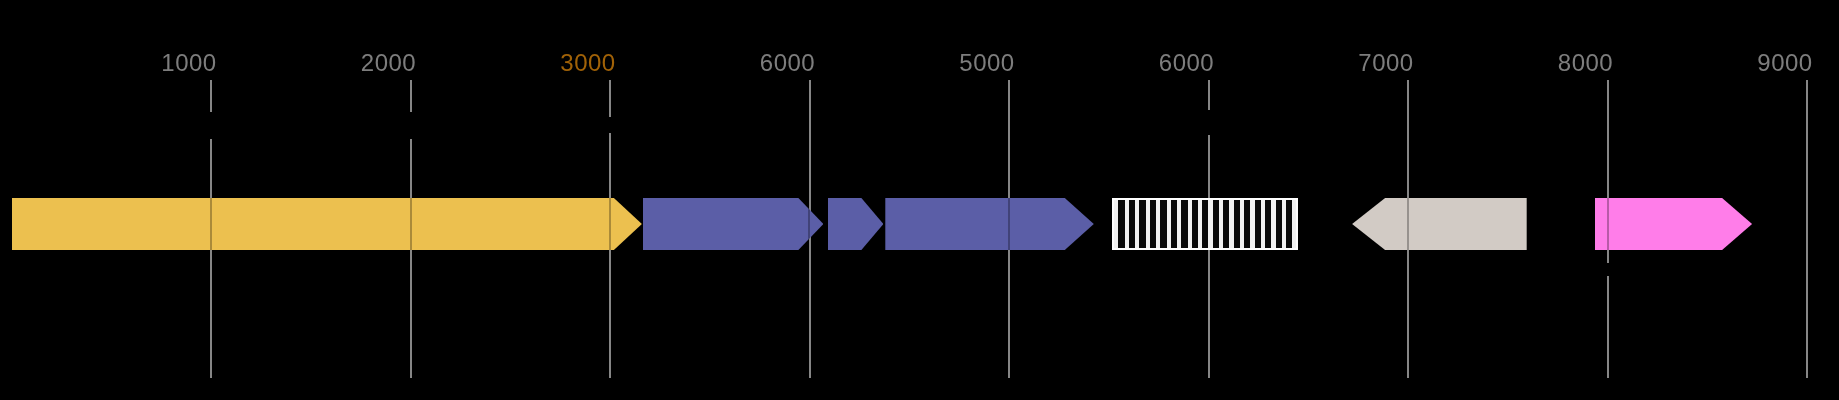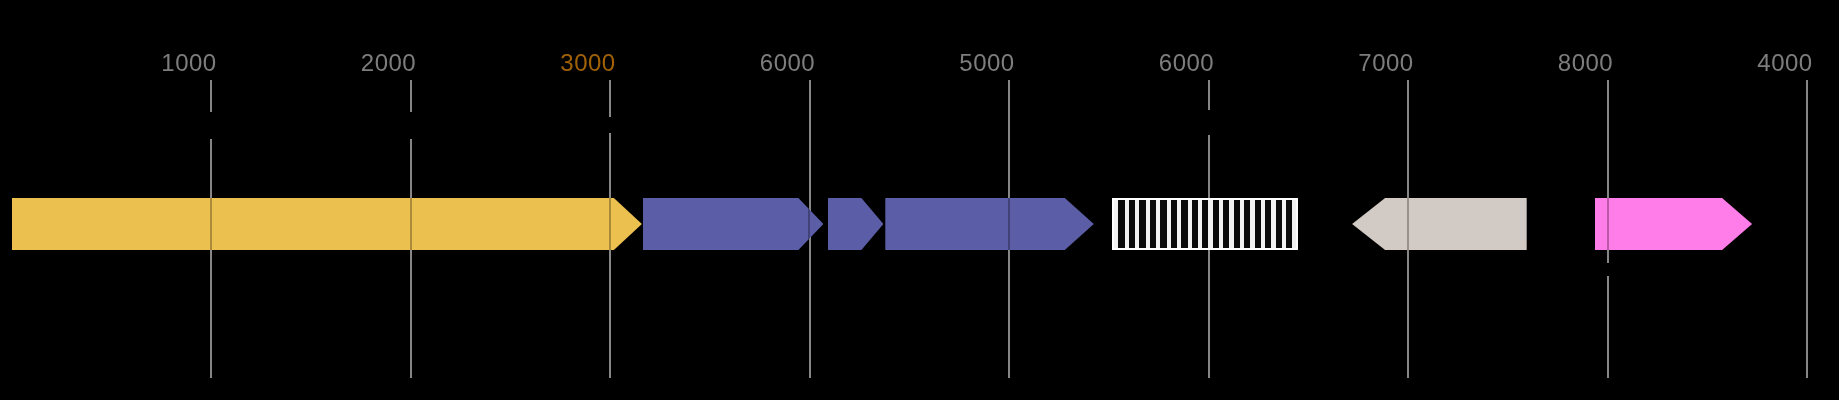--- a/index.html
+++ b/index.html
@@ -60,15 +60,15 @@
     </div>
   <div id="ticklabels">
       <div class="tick-label" style="left: 189px; color: rgb(125, 125, 125);">1000</div>
       <div class="tick-label" style="left: 388.5px; color: rgb(125, 125, 125); text-align: center;">2000</div>
       <div class="tick-label" style="left: 588px; color: #a16207;">3000</div>
       <div class="tick-label" style="left: 787.5px; color: rgb(125, 125, 125);">6000</div>
       <div class="tick-label" style="left: 987px; color: rgb(125, 125, 125);">5000</div>
       <div class="tick-label" style="left: 1186.5px; color: rgb(125, 125, 125);">6000</div>
       <div class="tick-label" style="left: 1386px; color: rgb(125, 125, 125);">7000</div>
       <div class="tick-label" style="left: 1585.5px; color: rgb(125, 125, 125);">8000</div>
-      <div class="tick-label" style="left: 1785px; color: rgb(125, 125, 125);">4000</div>
+      <div class="tick-label" style="left: 1785px; color: rgb(125, 125, 125);">9000</div>
     </div>
 </div>
 
 </body></html>

